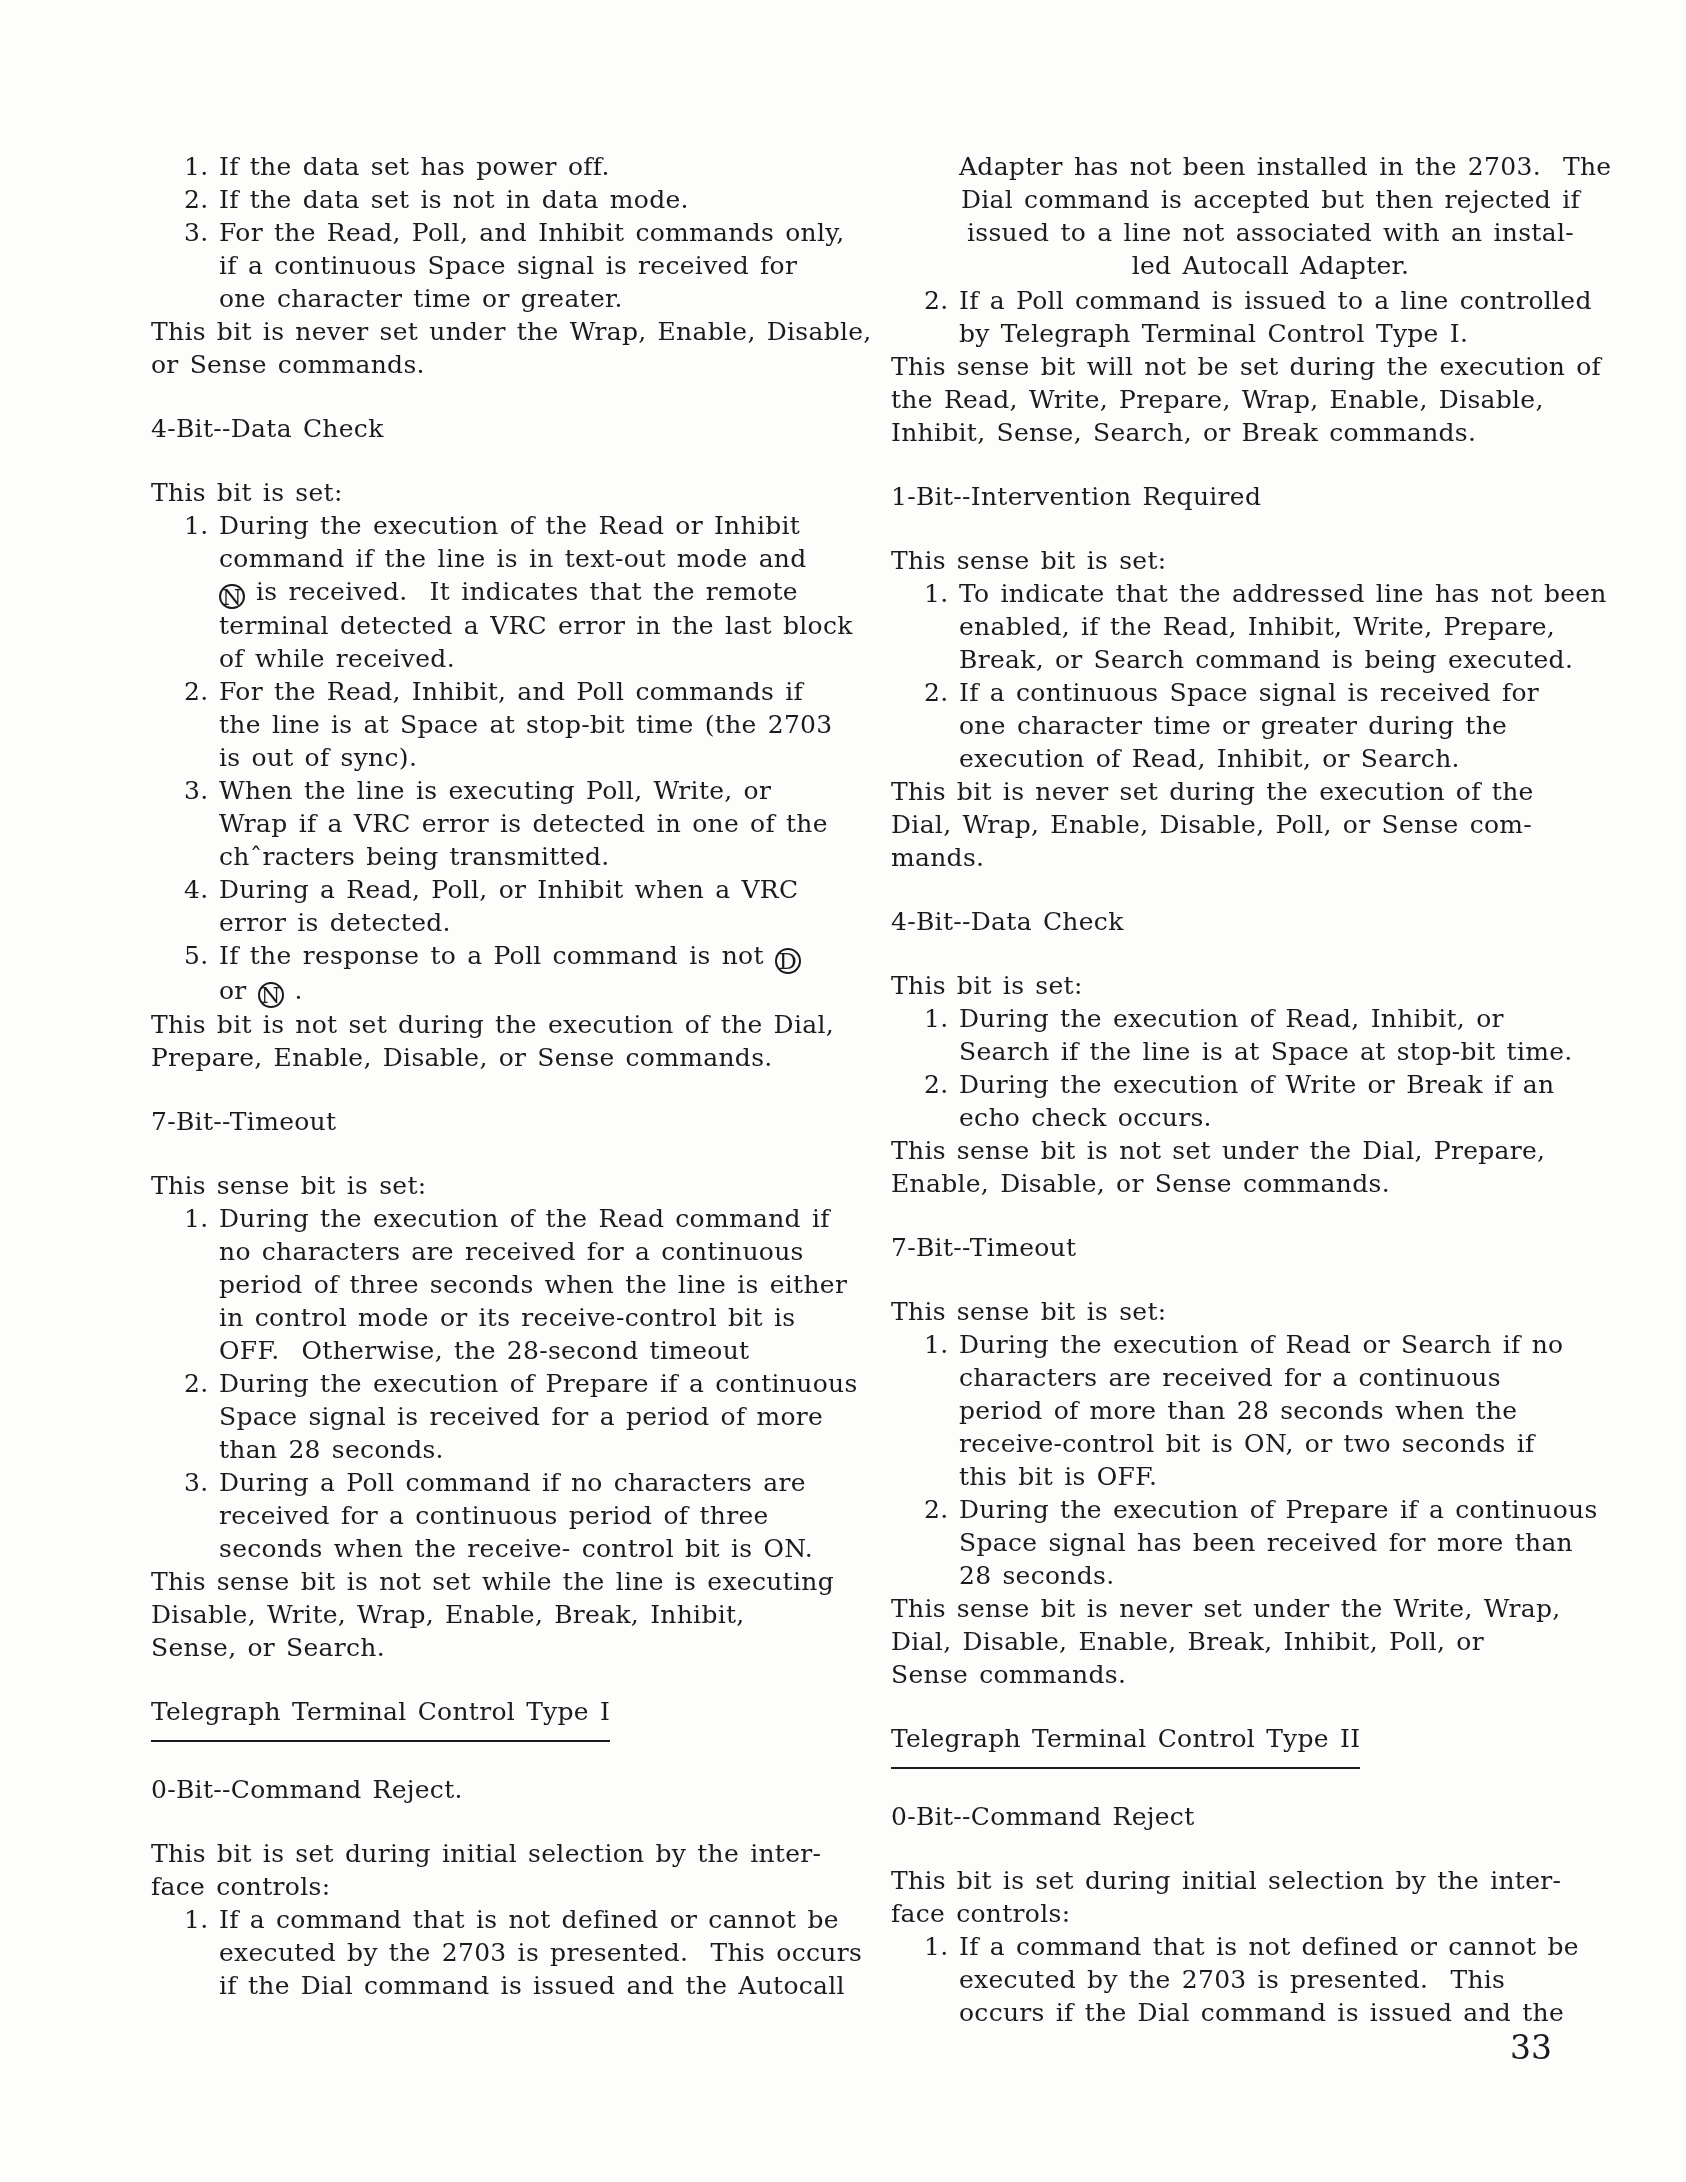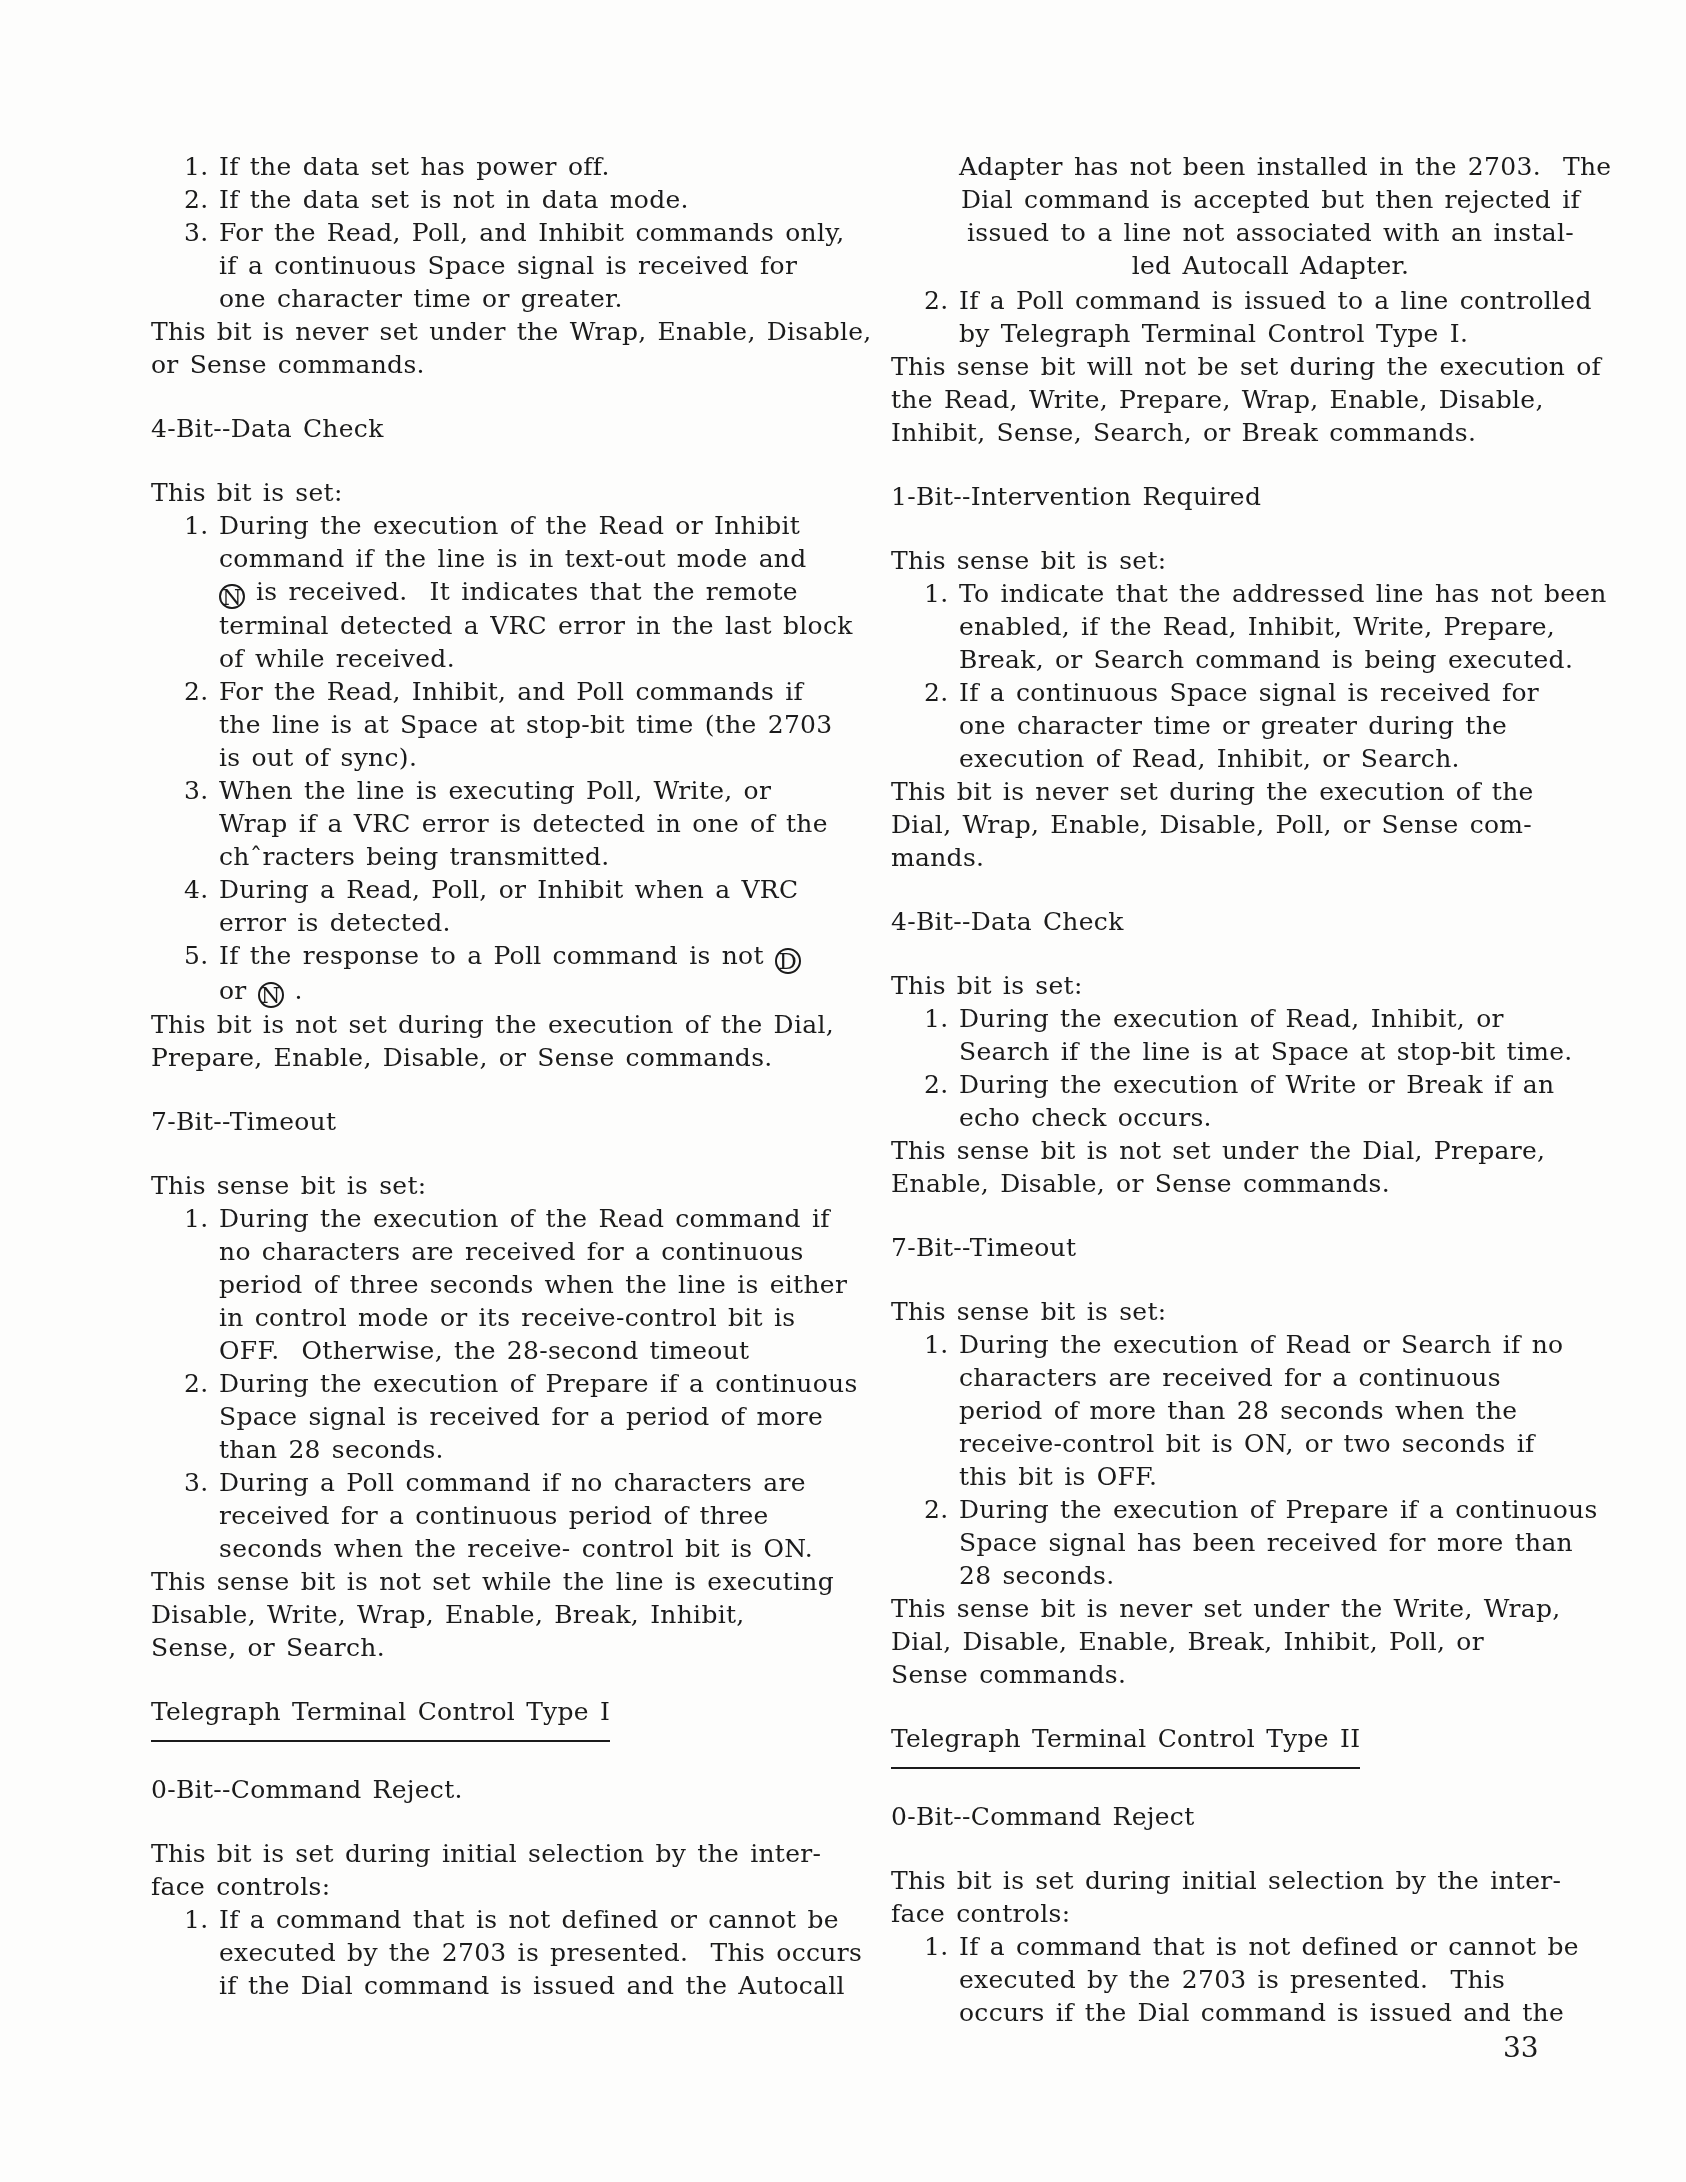--- a/index.html
+++ b/index.html
@@ -22,21 +22,21 @@
   .item{display:flex;align-items:flex-start;padding-left:33px;}
   .num{flex:0 0 35px;width:35px;}
   .li-text{flex:1 1 auto;min-width:0;}
   .circled{
     display:inline-block;box-sizing:border-box;
     width:1.15em;height:1.15em;
     border:.095em solid #1b1b1b;border-radius:50%;
     text-align:center;line-height:1em;font-size:.9em;
     vertical-align:-0.2em;letter-spacing:0;word-spacing:0;
   }
-  .page-number{position:absolute;left:1503px;top:2031px;width:95px;font-size:28px;line-height:33px;}
+  .page-number{position:absolute;left:1457px;top:2031px;width:95px;text-align:right;font-size:33px;line-height:33px;}
 </style>
 </head>
 <body>
 
 <div class="page">
   <div class="col col-left" id="col-left">
       <div class="list">
         <div class="item">
           <div class="num">1.</div>
           <div class="li-text">

